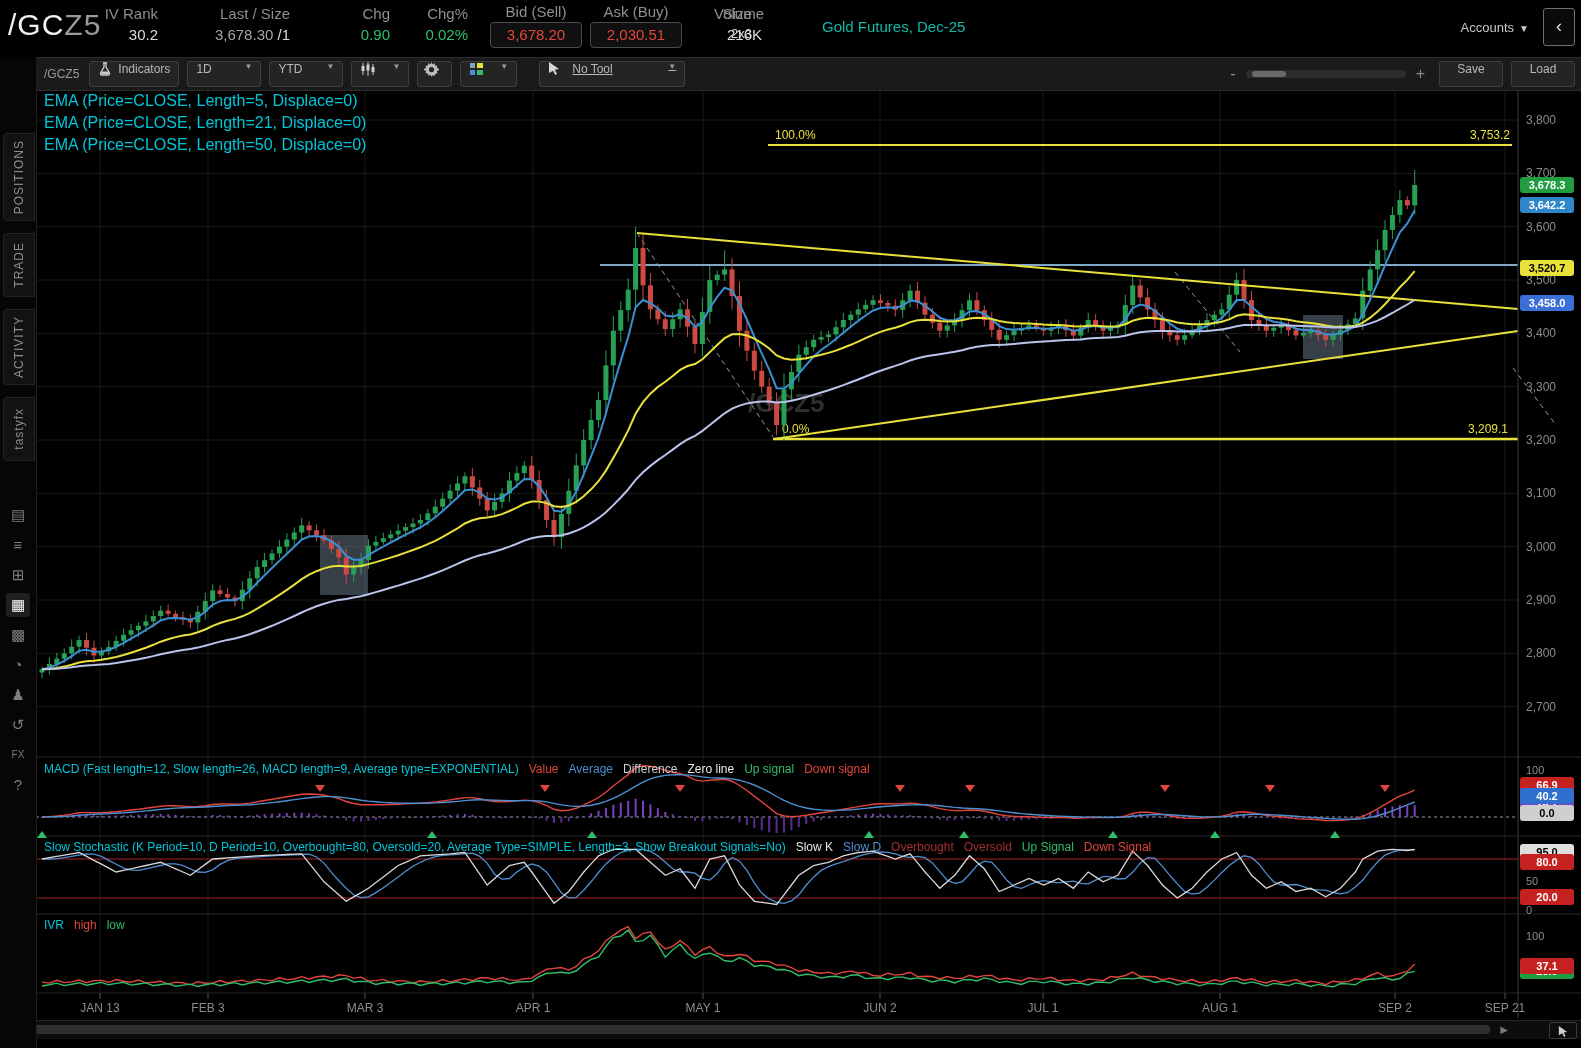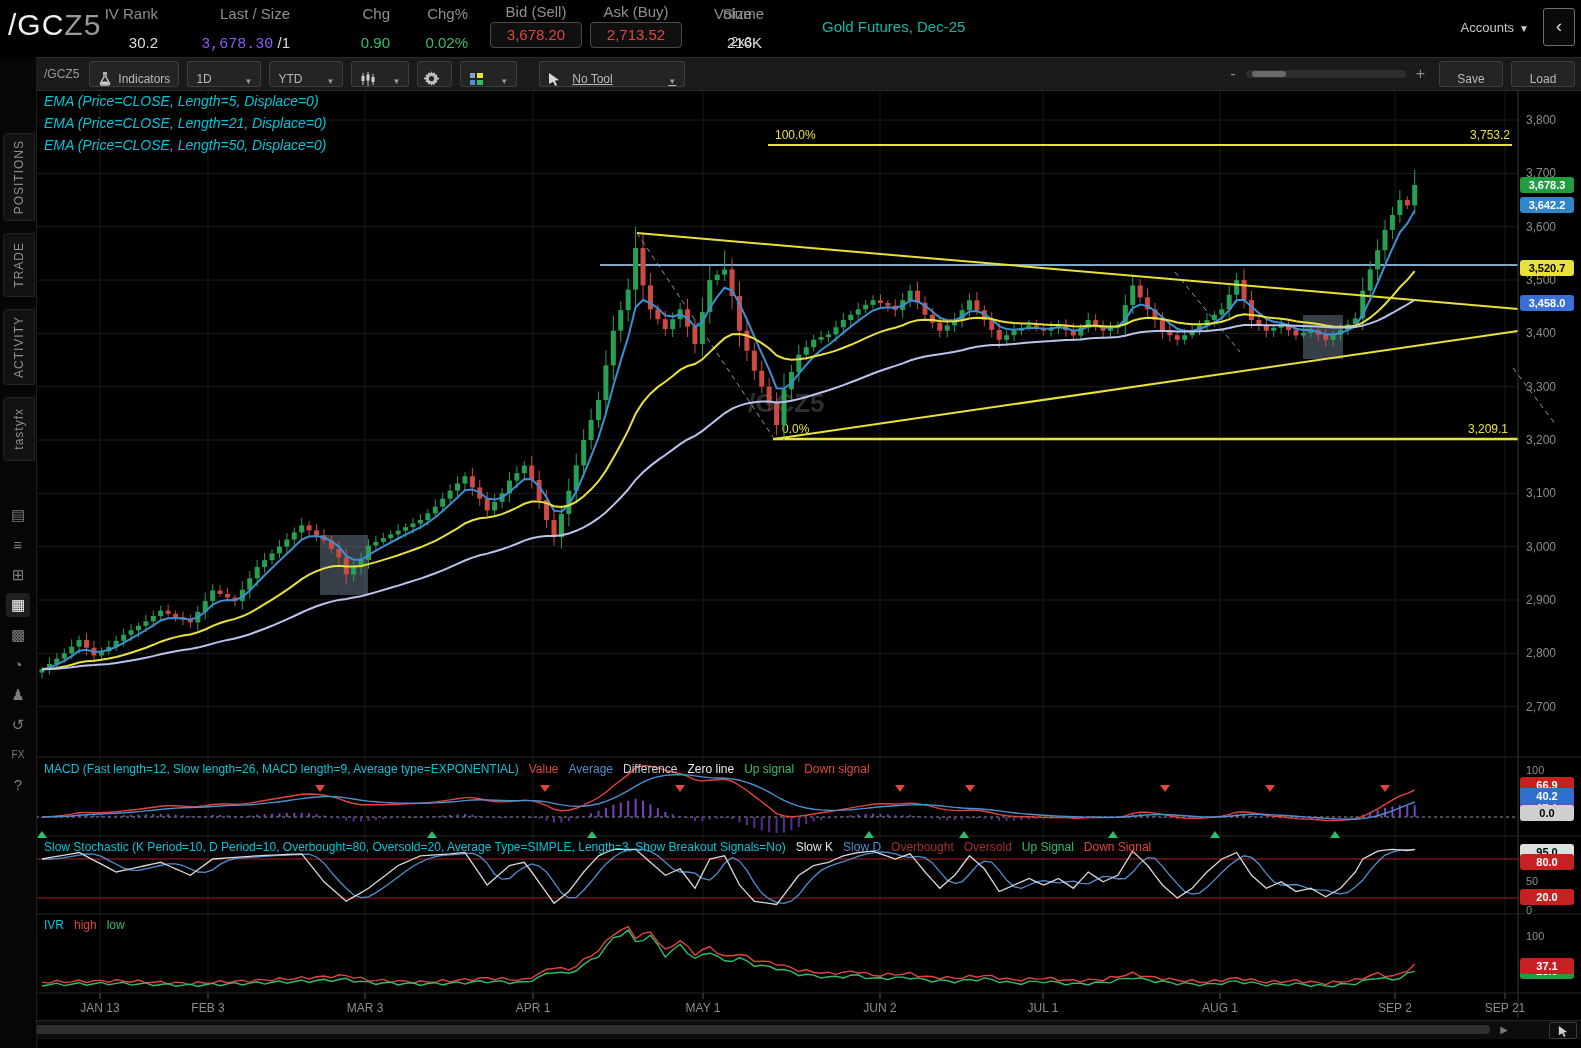--- a/index.html
+++ b/index.html
@@ -5,55 +5,55 @@
   html,body{margin:0;padding:0;background:#000;width:1581px;height:1048px;overflow:hidden;
     font-family:"Liberation Sans", sans-serif; -webkit-font-smoothing:antialiased;}
   #root{position:relative;width:1581px;height:1048px;background:#000;}
   .abs{position:absolute;}
   
   #header{left:0;top:0;width:1581px;height:57px;background:#000;z-index:5;}
   .sym{left:8px;top:8px;font-size:30px;color:#f0f0f0;letter-spacing:1px;}
   .sym .dim{color:#9a9a9a;}
   .hcol{position:absolute;top:5px;}
   .hlabel{font-size:15px;color:#8f8f8f;display:block;text-align:right;}
-  .hval{font-size:15px;color:#e8e8e8;display:block;text-align:right;margin-top:12px;}
-  .red{color:#8b5cf6;font-family:Liberation Mono, monospace;} .grn{color:#2fbe6a;} .wht{color:#dcdcdc;}
+  .hval{font-size:15px;color:#e8e8e8;display:block;text-align:right;margin-top:4px;}
+  .red{color:#a3a3a3;} .grn{color:#2fbe6a;} .wht{color:#dcdcdc;}
   .qbox{position:absolute;top:3px;width:92px;height:40px;}
   .qbox .hlabel{text-align:center;}
   .qbox .boxed{margin-top:2px;border:1px solid #4a4a4a;border-radius:4px;height:24px;line-height:24px;
     text-align:center;font-size:15px;color:#e2453c;background:#101010;}
   #title{left:822px;top:18px;font-size:15px;color:#14b8a6;}
   #accounts{right:52px;top:20px;font-size:13px;color:#c8c8c8;cursor:pointer;}
   #accounts .chev{font-size:10px;color:#c8c8c8;margin-left:5px;}
   #collapse-btn{right:6px;top:8px;width:30px;height:36px;border:1px solid #707070;border-radius:3px;
     color:#e0e0e0;font-size:18px;text-align:center;line-height:34px;background:#0a0a0a;cursor:pointer;}
   
   #toolbar{left:36px;top:57px;width:1545px;height:32px;background:#1a1a1a;border-top:1px solid #2c2c2c;
     border-bottom:1px solid #2c2c2c;z-index:5;display:flex;align-items:center;}
   .tb-sym{color:#9a9a9a;font-size:12px;margin:0 10px 0 8px;}
   .tbtn{height:24px;background:#242424;border:1px solid #3e3e3e;border-radius:3px;color:#b8b8b8;
-    font-size:12px;display:flex;align-items:flex-end;padding:0 8px;margin-right:8px;cursor:pointer;}
+    font-size:12px;display:flex;align-items:flex-start;padding:0 8px;margin-right:8px;cursor:pointer;}
   .tbtn .caret{font-size:8px;color:#9a9a9a;margin-left:10px;}
   .tbtn svg{margin-right:6px;}
   .spacer{flex:1;}
   #zoomctl{display:flex;align-items:center;margin-right:14px;color:#8a8a8a;}
   #zoom-track{width:160px;height:8px;background:#2d2d2d;border-radius:4px;margin:0 10px;position:relative;cursor:pointer;}
   #zoom-thumb{position:absolute;left:6px;top:1px;width:34px;height:6px;background:#6a6a6a;border-radius:3px;}
   
   #sidebar{left:0;top:57px;width:36px;height:991px;background:#060606;border-right:1px solid #1e1e1e;z-index:6;}
   .vtab{position:absolute;left:3px;width:30px;background:#121212;border:1px solid #242424;border-radius:4px 0 0 4px;
     color:#8f8f8f;font-size:12px;cursor:pointer;display:flex;align-items:center;justify-content:center;}
   .vtab span{writing-mode:vertical-rl;transform:rotate(180deg);letter-spacing:1px;}
   .sicon{position:absolute;left:6px;width:24px;height:24px;color:#7d7d7d;font-size:15px;text-align:center;
     line-height:24px;cursor:pointer;}
   .sicon.active{color:#ffffff;background:#1f1f1f;border-radius:3px;}
   
   .legendrow{z-index:4;font-size:12px;white-space:nowrap;}
   .legendrow span{margin-right:10px;}
-  #ema-labels{left:44px;top:90px;z-index:4;font-size:14px;line-height:22px;color:#00c5d8;font-style:italic;}
+  #ema-labels{left:44px;top:90px;z-index:4;font-size:16px;line-height:22px;color:#00c5d8;}
   
   #hscroll{left:0px;top:1020px;width:1581px;height:18px;background:#0d0d0d;border-top:1px solid #262626;z-index:5;}
   #hs-thumb{position:absolute;left:22px;top:4px;width:1468px;height:9px;background:#2f2f2f;border-radius:4px;cursor:pointer;}
   .hs-btn{position:absolute;top:2px;width:16px;height:14px;color:#777;font-size:10px;text-align:center;line-height:14px;cursor:pointer;}
   #hs-corner{position:absolute;right:4px;top:1px;width:26px;height:15px;border:1px solid #3a3a3a;border-radius:2px;
     text-align:center;color:#bbb;cursor:pointer;}
   #chart-layer{left:0;top:0;z-index:1;}
 </style>
 </head>
 <body>
@@ -805,21 +805,21 @@
   <div class="hcol" style="left:400px;width:68px;">
     <span class="hlabel">Chg%</span>
     <span class="hval grn">0.02%</span>
   </div>
   <div class="qbox" style="left:490px;">
     <span class="hlabel">Bid (Sell)</span>
     <div class="boxed">3,678.20</div>
   </div>
   <div class="qbox" style="left:590px;">
     <span class="hlabel">Ask (Buy)</span>
-    <div class="boxed">2,713.52</div>
+    <div class="boxed">2,030.51</div>
   </div>
   <div class="hcol" style="left:712px;width:40px;">
     <span class="hlabel">Size</span>
     <span class="hval wht" style="font-size:13px;">2x3</span>
   </div>
   <div class="hcol" style="left:714px;width:48px;">
     <span class="hlabel">Volume</span>
     <span class="hval wht">216K</span>
   </div>
   <div class="abs" id="title">Gold Futures, Dec-25</div>

